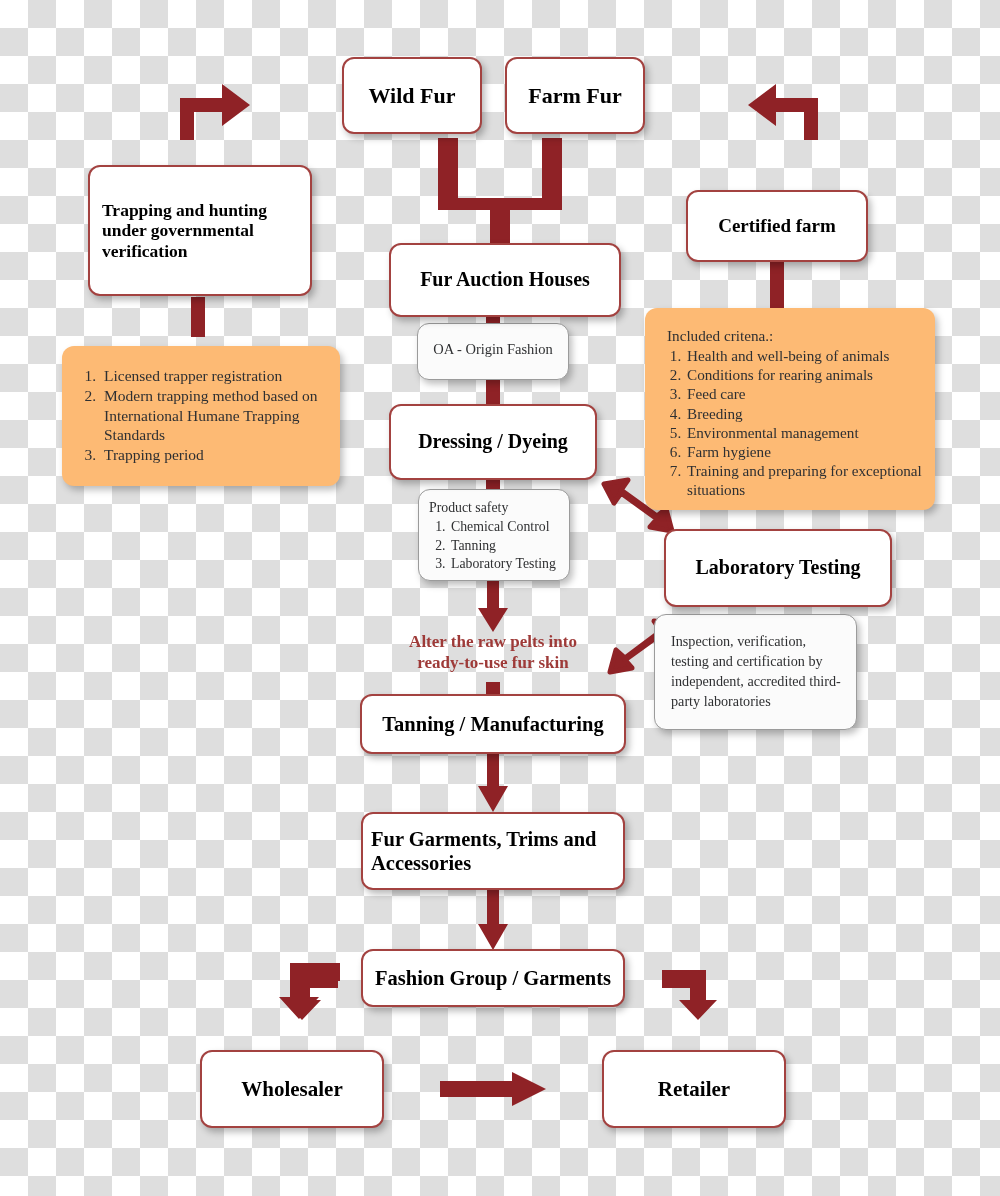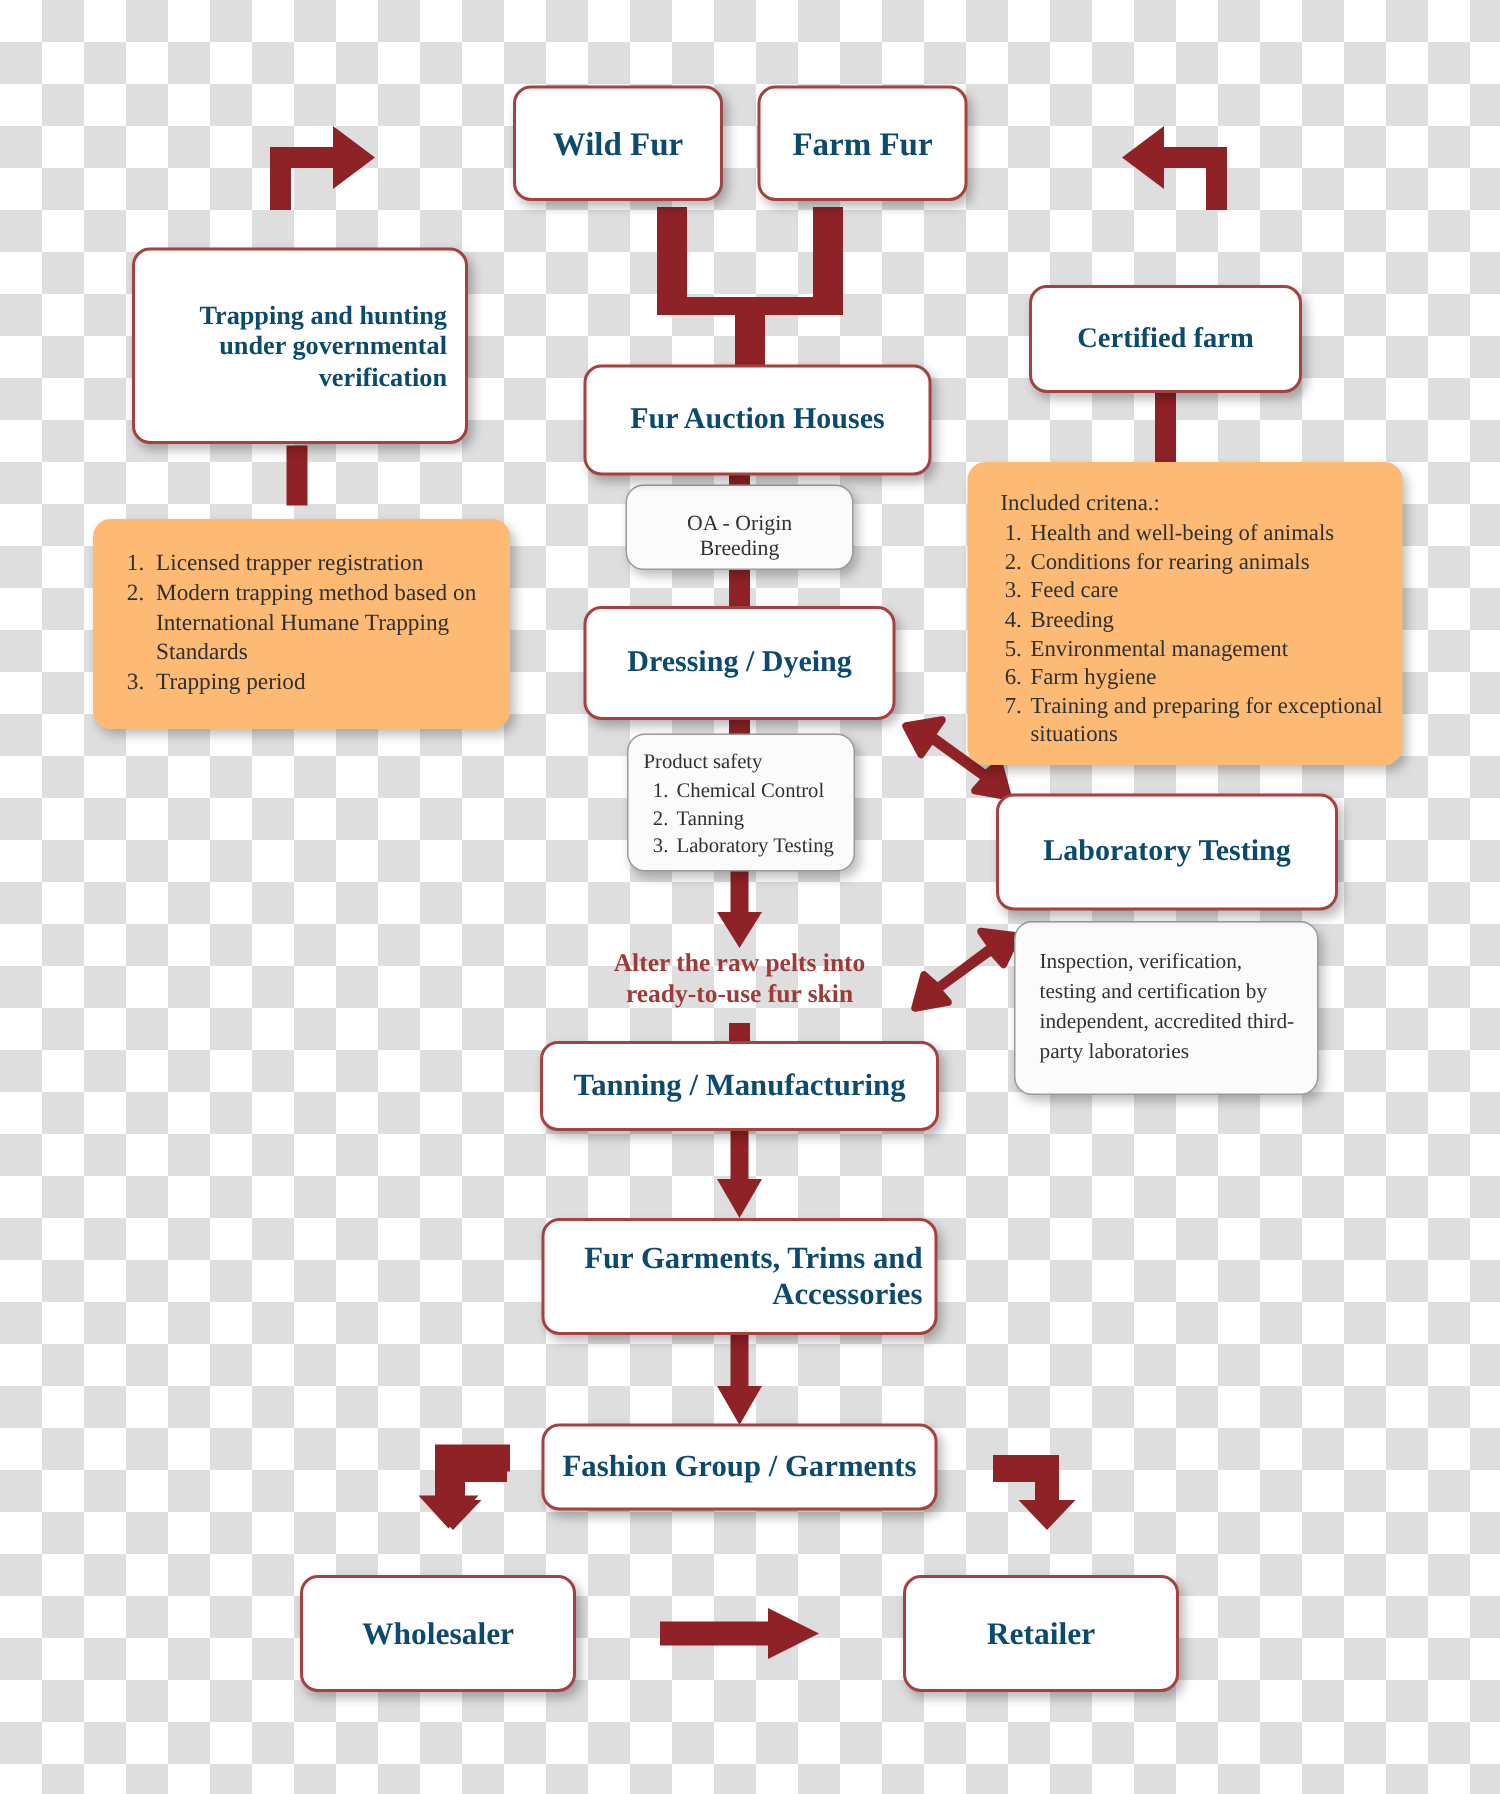--- a/index.html
+++ b/index.html
@@ -28,22 +28,22 @@
   
   .node {
     position: absolute;
     box-sizing: border-box;
     background: #ffffff;
     border: 2.5px solid #a34240;
     border-radius: 12px;
     display: flex;
     align-items: center;
     justify-content: center;
-    text-align: right;
-    color: #0c4a6e;
+    text-align: left;
+    color: #000000;
     font-weight: bold;
     line-height: 1.18;
     box-shadow: 3px 4px 7px rgba(0,0,0,0.28);
     z-index: 5;
   }
 
   .note {
     position: absolute;
     box-sizing: border-box;
     background: #fbfbfb;
@@ -217,21 +217,21 @@
   <div class="node" style="left:200px; top:1050px; width:184px; height:78px; font-size:21px;">
     <span>Wholesaler</span>
   </div>
 
   <div class="node" style="left:602px; top:1050px; width:184px; height:78px; font-size:21px;">
     <span>Retailer</span>
   </div>
 
   <div class="note" style="left:417px; top:323px; width:152px; height:57px; font-size:14.5px;">
     <div class="note-inner" style="padding:17px 12px; text-align:center;">
-      <p>OA - Origin Breeding</p>
+      <p>OA - Origin Fashion</p>
     </div>
   </div>
 
   <div class="note borderless" style="left:62px; top:346px; width:278px; height:140px; font-size:15.5px; line-height:1.28;">
     <div class="note-inner" style="padding:20px 14px 14px 14px;">
       <ol>
         <li>Licensed trapper registration</li>
         <li>Modern trapping method based on International Humane Trapping Standards</li>
         <li>Trapping period</li>
       </ol>
@@ -257,21 +257,21 @@
         <li>Conditions for rearing animals</li>
         <li>Feed care</li>
         <li>Breeding</li>
         <li>Environmental management</li>
         <li>Farm hygiene</li>
         <li>Training and preparing for exceptional situations</li>
       </ol>
     </div>
   </div>
 
-  <div class="note" style="left:676px; top:614px; width:203px; height:116px; font-size:14.2px; line-height:1.42;">
+  <div class="note" style="left:654px; top:614px; width:203px; height:116px; font-size:14.2px; line-height:1.42;">
     <div class="note-inner" style="padding:16px 12px 10px 16px;">
       <p>Inspection, verification, testing and certification by independent, accredited third-party laboratories</p>
     </div>
   </div>
 
   <div class="free-label" style="left:375px; top:632px; width:236px; font-size:17px;">
     <div>Alter the raw pelts into</div>
     <div>ready-to-use fur skin</div>
   </div>
 

